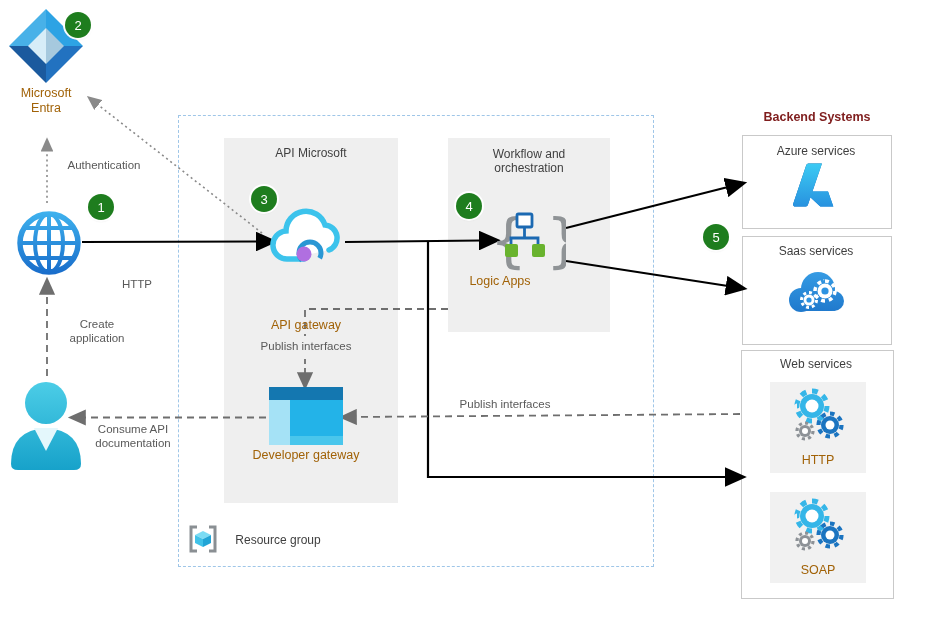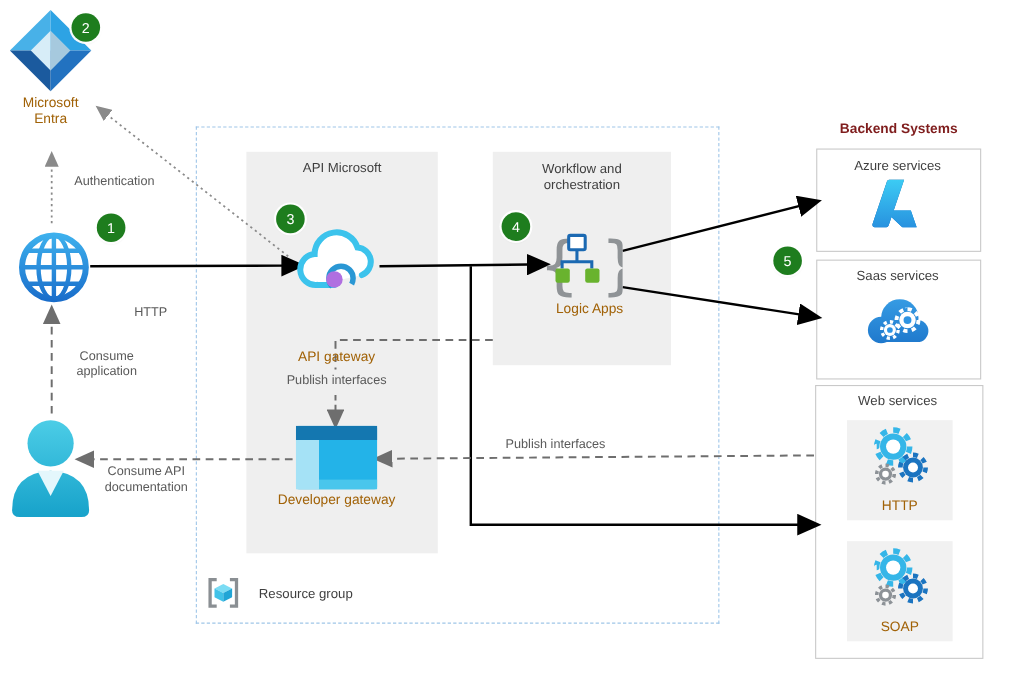--- a/index.html
+++ b/index.html
@@ -212,34 +212,34 @@
       <span>5</span>
     </div>
 
   <div class="lbl node-lbl" style="left:46px;top:101px;">
     <span>Microsoft</span>
       <span>Entra</span>
     </div>
   <div class="lbl" style="left:104px;top:166px;">Authentication</div>
   <div class="lbl" style="left:137px;top:259px;margin-top:26px;">HTTP</div>
   <div class="lbl" style="left:97px;top:332px;">
-    <span>Consume</span>
+    <span>Create</span>
       <span>application</span>
     </div>
   <div class="lbl" style="left:133px;top:437px;">
     <span>Consume API</span>
       <span>documentation</span>
     </div>
   <div class="lbl box-title" style="left:311px;top:153px;">API Microsoft</div>
   <div class="lbl box-title" style="left:529px;top:161px;">
     <span>Workflow and</span>
       <span>orchestration</span>
     </div>
   <div class="lbl node-lbl" style="left:306px;top:284px;margin-top:41px;">API gateway</div>
-  <div class="lbl node-lbl" style="left:536px;top:281px;">Logic Apps</div>
+  <div class="lbl node-lbl" style="left:500px;top:281px;">Logic Apps</div>
   <div class="lbl" style="left:306px;top:347px;">Publish interfaces</div>
   <div class="lbl node-lbl" style="left:306px;top:455px;">Developer gateway</div>
   <div class="lbl" style="left:505px;top:405px;">Publish interfaces</div>
   <div class="lbl box-title" style="left:278px;top:540px;">Resource group</div>
   <div class="lbl bold-title" style="left:817px;top:117px;">Backend Systems</div>
   <div class="lbl box-title" style="left:816px;top:151px;">Azure services</div>
   <div class="lbl box-title" style="left:816px;top:251px;">Saas services</div>
   <div class="lbl box-title" style="left:816px;top:364px;">Web services</div>
   <div class="lbl node-lbl" style="left:818px;top:460px;">HTTP</div>
   <div class="lbl node-lbl" style="left:818px;top:570px;">SOAP</div>

